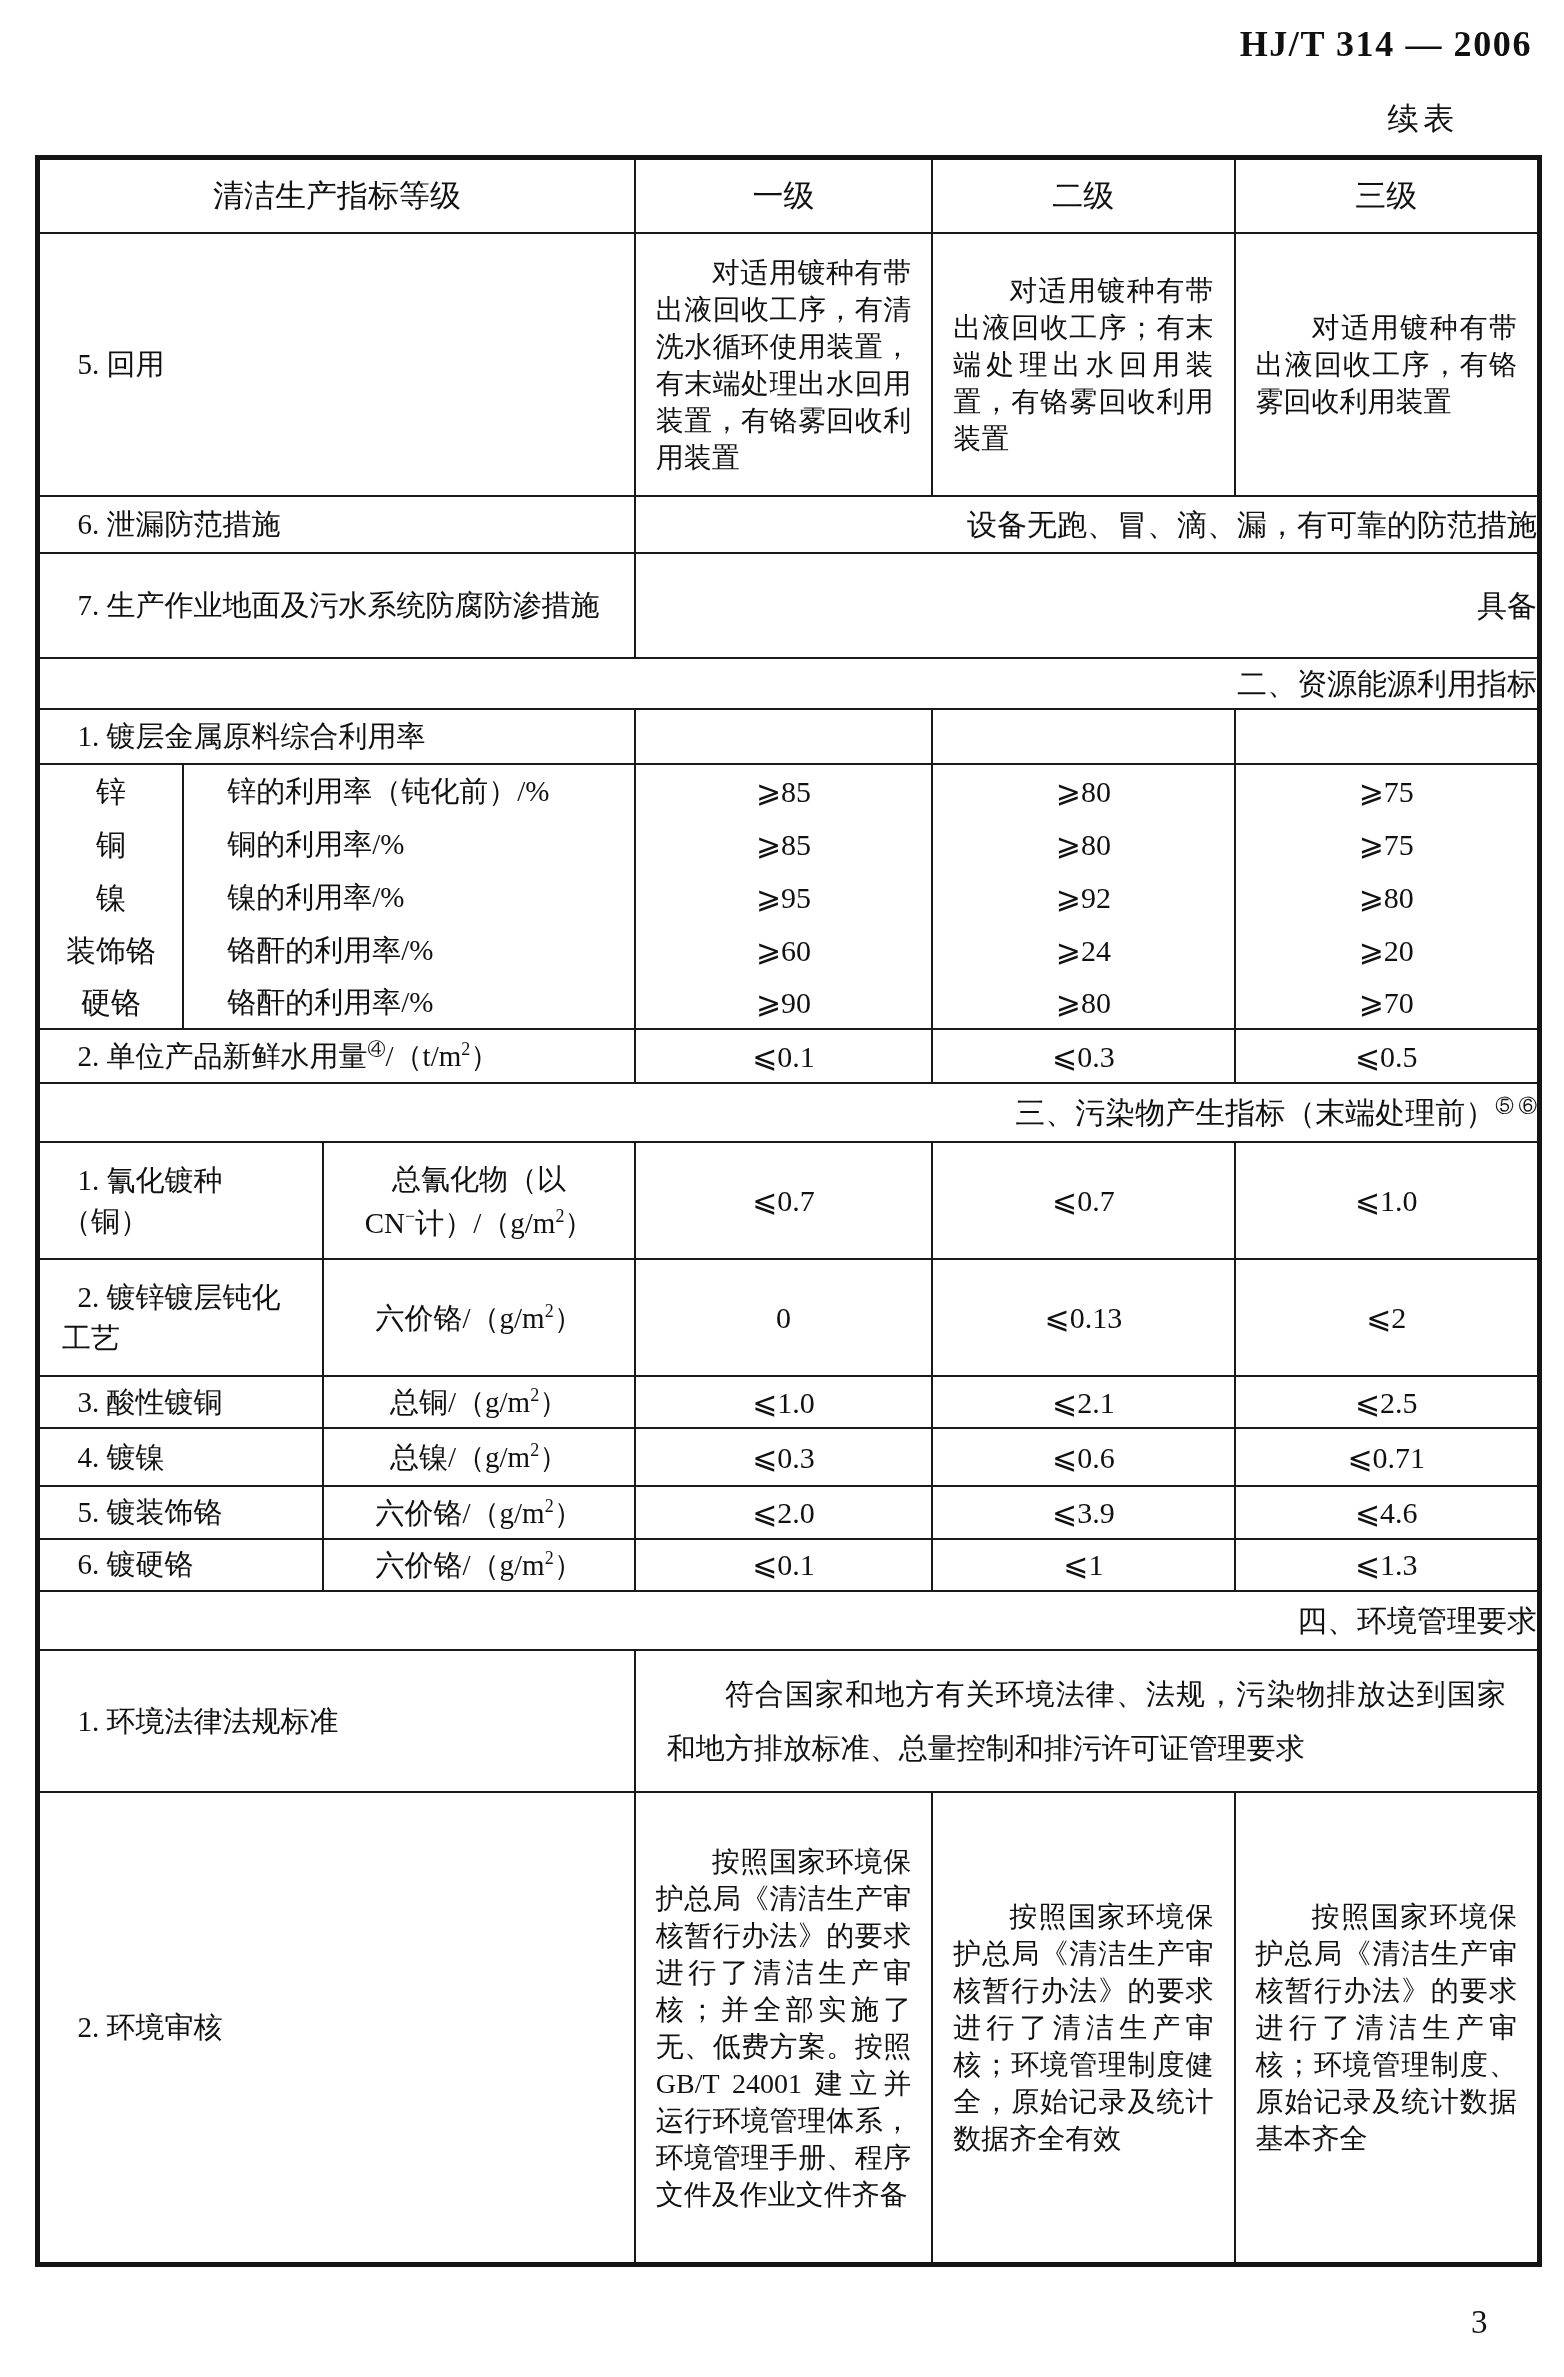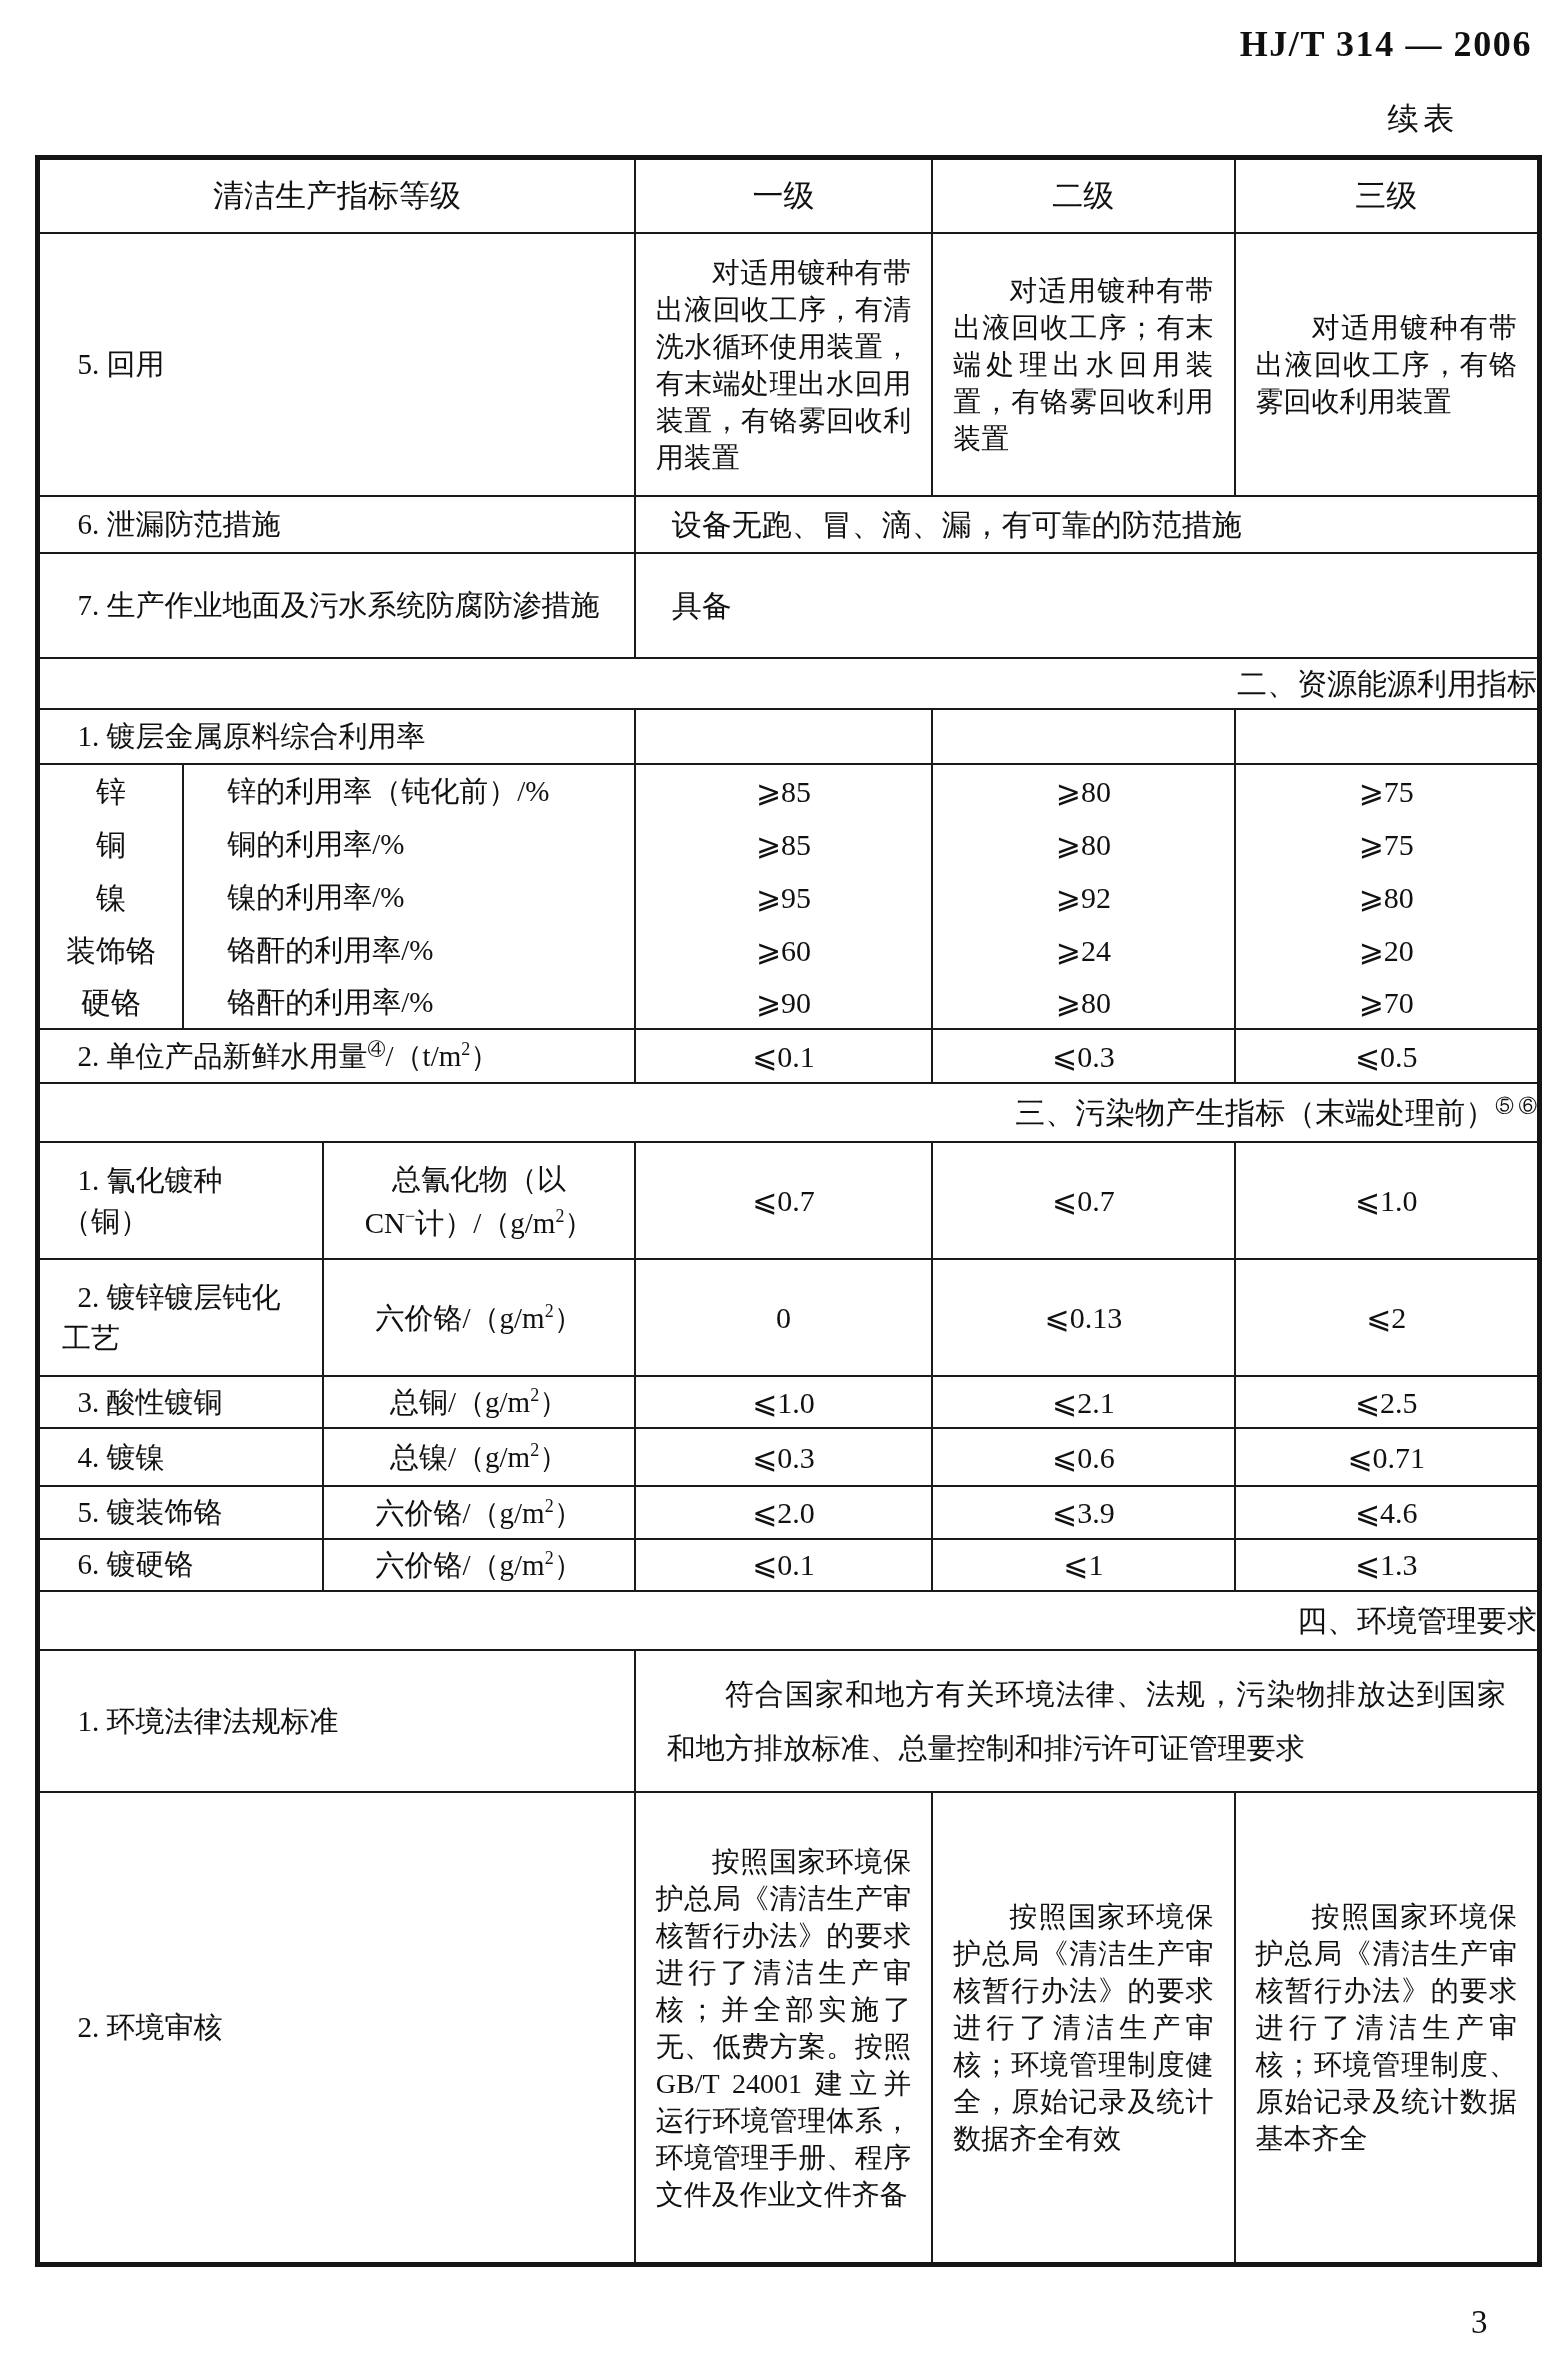--- a/index.html
+++ b/index.html
@@ -33,21 +33,21 @@
     vertical-align:middle;padding:0;
     overflow:hidden;
   }
   td.lc{border-right:none;}
   td.lr{border-bottom:none;}
   td.nb{border-bottom:none;}
   td.hd{font-size:31px;text-align:center;}
   td.ctr{text-align:center;}
   td.lbl{text-align:left;padding:4.7px 14px 4.7px 22px;text-indent:15.6px;font-size:29px;line-height:41px;}
   td.sec{text-align:right;padding-left:16px;font-size:30px;}
-  td.lft{text-align:left;padding-left:36px;font-size:30px;}
+  td.lft{text-align:right;padding-left:36px;font-size:30px;}
   td.dsl{text-align:left;padding-left:43px;font-size:29px;margin-top:40px;}
   td.dsc{text-align:center;padding:0 28px;font-size:29px;line-height:44px;}
   td.jus{
     text-align:justify;text-justify:inter-ideograph;
     padding:11px 20px;font-size:28px;line-height:37px;text-indent:2em;
   }
   td.law{
     text-align:justify;text-justify:inter-ideograph;
     padding:16px 31px;font-size:29px;line-height:54px;text-indent:2em;
   }

